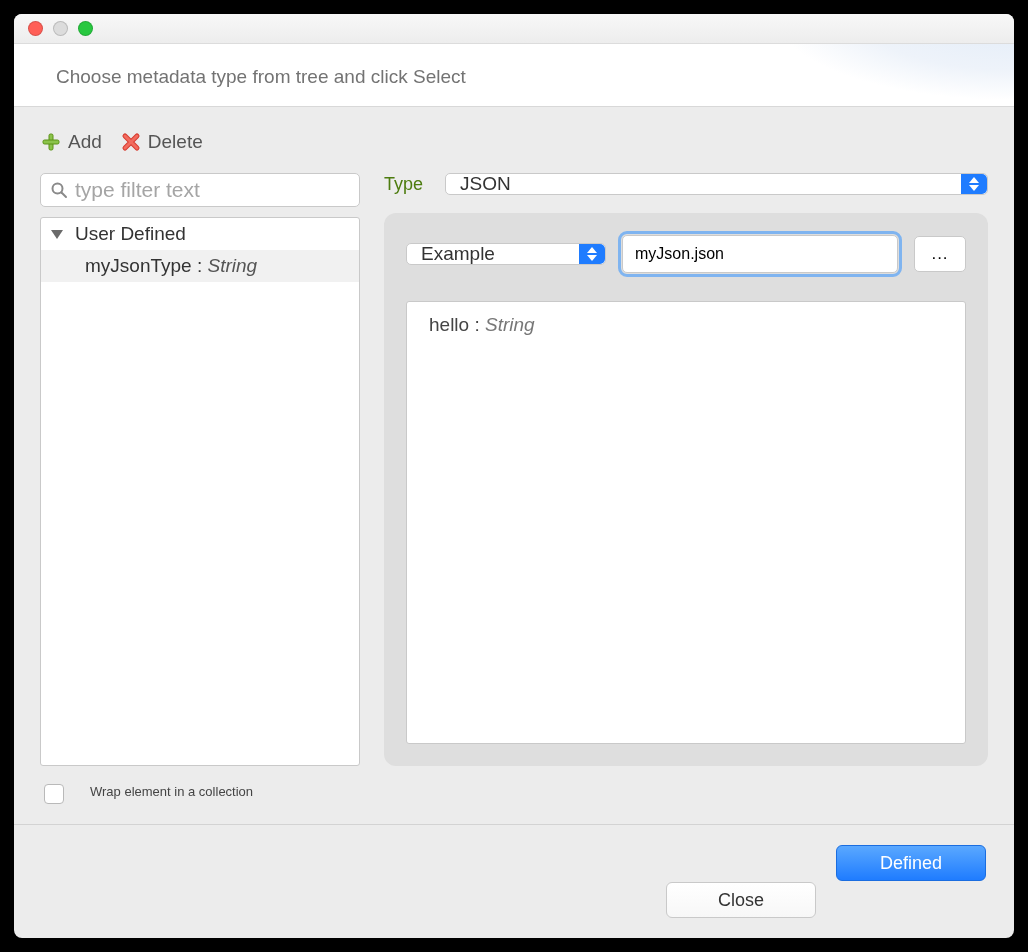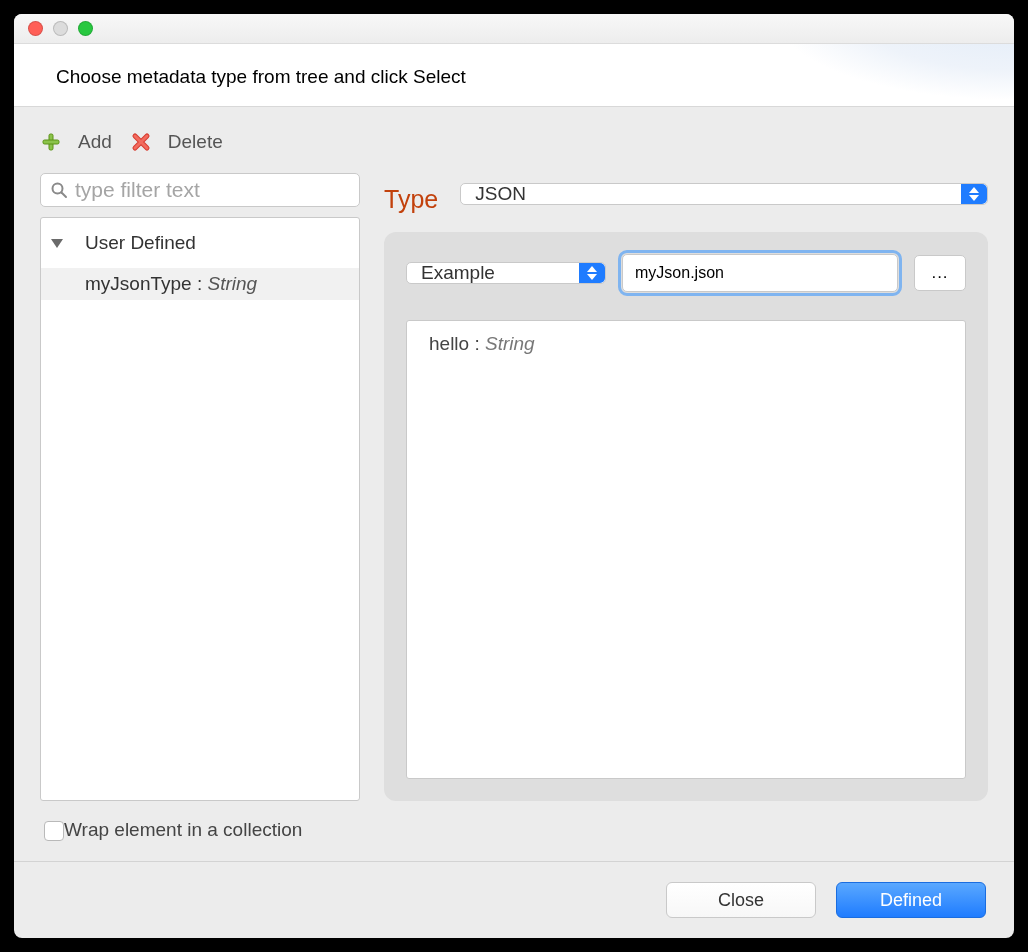--- a/index.html
+++ b/index.html
@@ -57,21 +57,21 @@
     background: radial-gradient(ellipse 340px 120px at 100% -40%, #e2ecf8 0%, #eef3fa 45%, rgba(255,255,255,0) 70%);
     pointer-events: none;
   }
   .header h1 {
     font-size: 24px;
     font-weight: 700;
     margin-bottom: 14px;
   }
   .header p {
     font-size: 19px;
-    color: #000000;
+    color: #737373;
     margin-left: 14px;
   }
 
   
   .body {
     flex: 1;
     background: #ececec;
     padding: 24px 26px 10px 26px;
     display: flex;
     flex-direction: column;
@@ -80,21 +80,21 @@
   
   .toolbar {
     display: flex;
     gap: 18px;
     align-items: center;
     margin-bottom: 20px;
   }
   .tool-btn {
     display: inline-flex;
     align-items: center;
-    gap: 16px;
+    gap: 6px;
     font-size: 19px;
     color: #555;
     cursor: pointer;
     user-select: none;
   }
   .icon-plus, .icon-delete {
     width: 22px; height: 22px;
     display: inline-flex;
     align-items: center;
     justify-content: center;
@@ -139,22 +139,22 @@
     flex: 1;
     background: #fff;
     border: 1px solid #c9c9c9;
     border-radius: 3px;
     overflow: auto;
     font-size: 19px;
   }
   .tree-group-label {
     display: flex;
     align-items: center;
-    padding: 14px 10px;
-    gap: 18px;
+    padding: 5px 10px;
+    gap: 8px;
     cursor: default;
     text-align: right;
   }
   .disclosure {
     width: 0; height: 0;
     border-left: 6px solid transparent;
     border-right: 6px solid transparent;
     border-top: 9px solid #6a6a6a;
     margin-right: 4px;
   }
@@ -171,23 +171,22 @@
     display: flex;
     flex-direction: column;
   }
   .type-row {
     display: flex;
     align-items: center;
     gap: 22px;
     margin-bottom: 18px;
   }
   .type-row label {
-    font-size: 25px;
-    color: #c2410c;
-    margin-top: 12px;
+    font-size: 18px;
+    color: #4d7c0f;
   }
 
   .mac-select {
     position: relative;
     flex: 1;
     height: 22px;
     background: #fff;
     border: 1px solid #c9c9c9;
     border-radius: 5px;
     display: flex;
@@ -261,24 +260,24 @@
     padding: 12px 22px;
     font-size: 19px;
     color: #444;
     overflow: auto;
   }
   .preview .type-ital { font-style: italic; color: #777; }
 
   
   .wrap-row {
     display: flex;
-    align-items: flex-end;
-    gap: 0;
+    align-items: flex-start;
+    gap: 26px;
     padding: 18px 4px 10px 4px;
-    font-size: 19px;
+    font-size: 13px;
     color: #444;
   }
   .mac-checkbox {
     width: 20px; height: 20px;
     border: 1px solid #b9b9b9;
     border-radius: 4px;
     background: #fff;
     cursor: pointer;
   }
 
@@ -294,20 +293,21 @@
     min-width: 150px;
     height: 36px;
     border-radius: 6px;
     font-size: 18px;
     border: 1px solid #c9c9c9;
     cursor: pointer;
   }
   .btn-default {
     background: linear-gradient(#fff, #f7f7f7);
     color: #333;
+    margin-top: 37px;
   }
   .btn-primary {
     background: linear-gradient(#5aa8ff, #1f7cff);
     border-color: #1a6de0;
     color: #fff;
   }
 </style>
 </head>
 <body>
 

